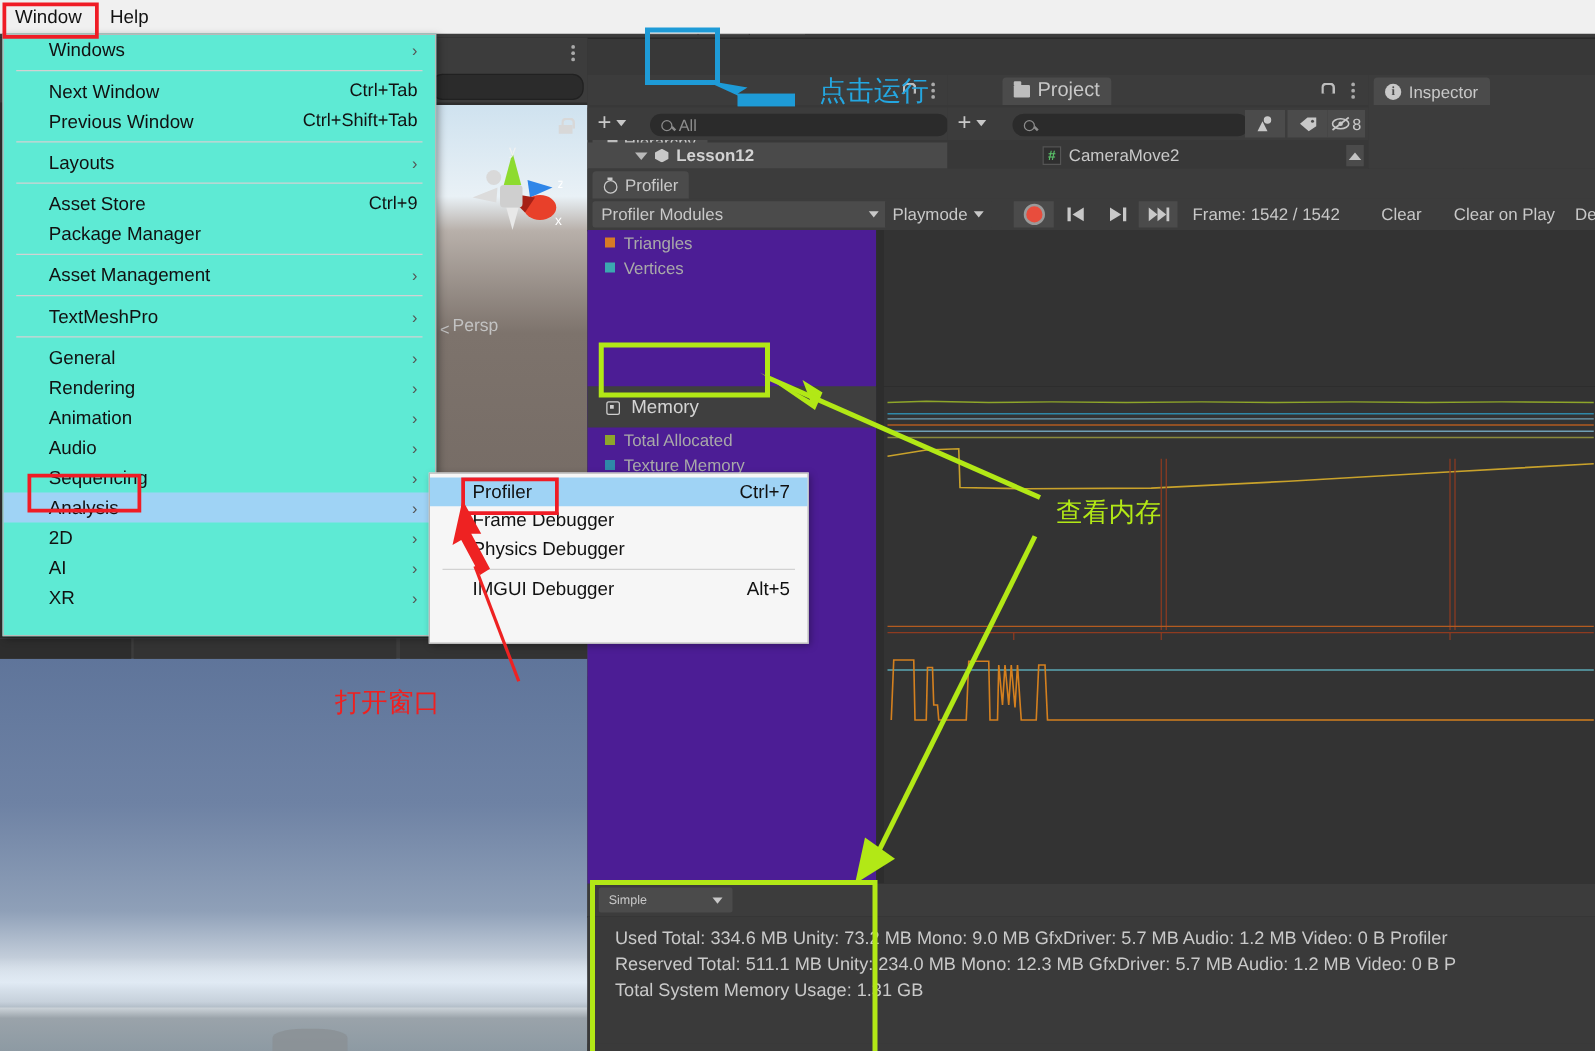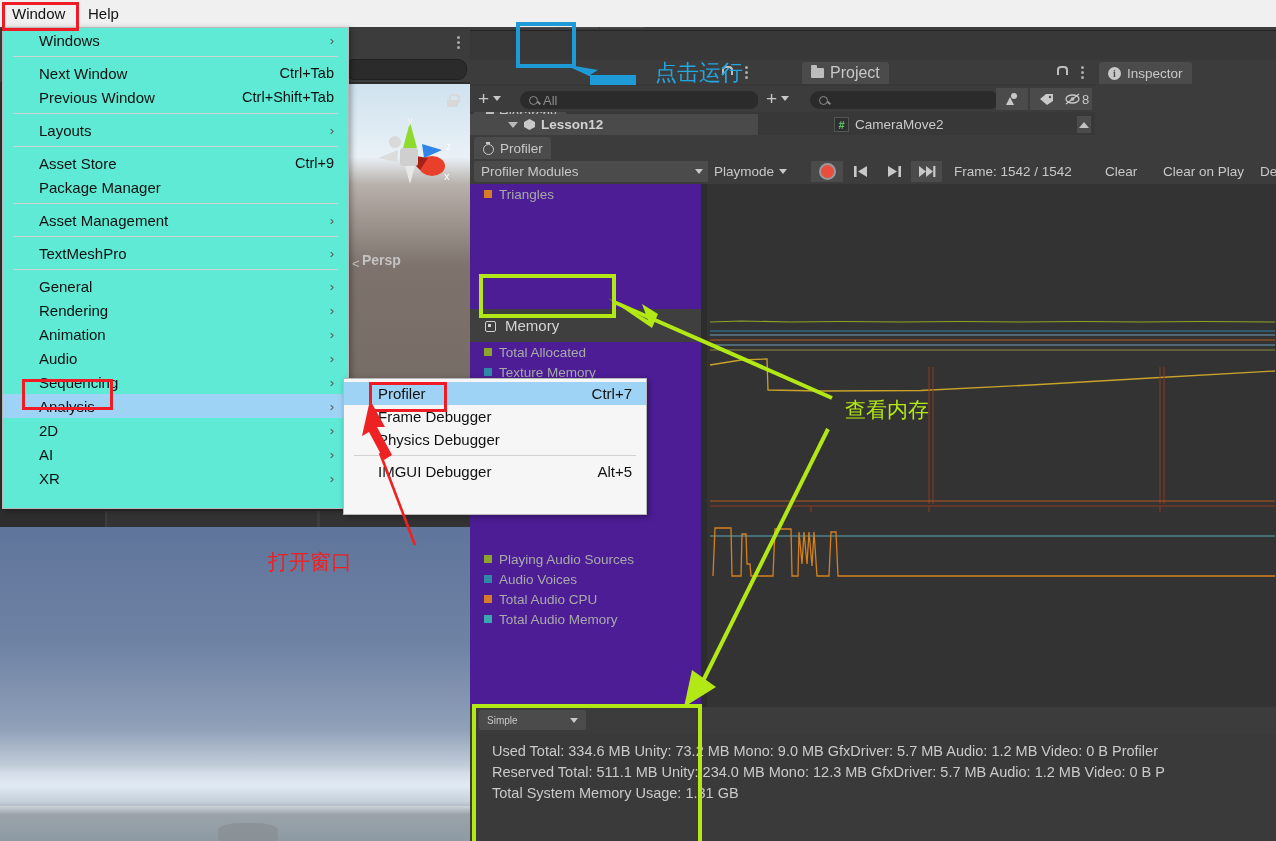--- a/index.html
+++ b/index.html
@@ -43,21 +43,21 @@
   #sv-dots{position:absolute;right:10px;top:6px;}
   .vdots i{display:block;width:3px;height:3px;background:#aaa;border-radius:50%;margin-bottom:2px;}
   #sv-toolbar{position:absolute;left:0;top:26px;width:470px;height:26px;background:#3c3c3c;}
   #sv-search{position:absolute;left:345px;top:29px;width:120px;height:19px;background:#2b2b2b;border:1px solid #212121;border-radius:9px;}
   #sv-canvas{position:absolute;left:348px;top:54px;width:122px;height:457px;overflow:hidden;
     background:linear-gradient(180deg,#cfe2ef 0%,#e9f1f6 16%,#b8b0aa 22%,#7d736c 40%,#6e645e 100%);}
   .gizmo{position:absolute;left:22px;top:30px;width:80px;height:80px;}
   #lock-ico{position:absolute;right:12px;top:10px;width:11px;height:13px;}
   .lockbody{position:absolute;left:0;bottom:0;width:11px;height:7px;background:#d8d8d8;}
   .lockshackle{position:absolute;left:2px;top:0;width:7px;height:7px;border:2px solid #d8d8d8;border-bottom:none;border-radius:4px 4px 0 0;}
-  #persp-lbl{position:absolute;left:14px;top:168px;color:#c3c3c3;font-size:14px;font-weight:bold;}
+  #persp-lbl{position:absolute;left:14px;top:168px;color:#c3c3c3;font-size:14px;}
   #persp-arrow{position:absolute;left:4px;top:172px;color:#c3c3c3;font-size:13px;}
 
   
   #gameview{position:absolute;left:0;top:511px;width:470px;height:330px;
     background:linear-gradient(180deg,#5d7399 0%,#6e82a4 40%,#8fa0b8 66%,#cfd8e2 80%,#e8eef4 88%,#9aa3aa 92%,#8d9aa3 100%);}
   #gv-horizonblur{position:absolute;left:0;top:255px;width:470px;height:40px;background:linear-gradient(180deg,rgba(220,230,240,0) 0%, rgba(225,235,245,.9) 50%, rgba(150,165,180,.5) 100%);}
   #gv-rock{position:absolute;left:218px;bottom:0px;width:60px;height:18px;background:#8a8f93;border-radius:40% 40% 0 0;opacity:.75;}
   #gv-tabrow{position:absolute;left:0;top:0;width:470px;height:16px;background:#3c3c3c;}
   #gv-tab-a{position:absolute;left:0;top:0;width:105px;height:16px;background:#2d2d2d;}
   #gv-tab-b{position:absolute;left:107px;top:0;width:210px;height:16px;background:#333;}
@@ -400,20 +400,24 @@
     <div id="pf-clearonplay">Clear on Play</div>
     <div id="pf-deep">De</div>
 
     <div id="pf-modcol">
 
       <div class="mod-block" style="top:0px">
         <div class="mod-counter">
           <span class="swatch" style="background:#d77b26"></span>
           <span>Triangles</span>
         </div>
+        <div class="mod-counter">
+          <span class="swatch" style="background:#3ba8b0"></span>
+          <span>Vertices</span>
+        </div>
       </div>
 
       <div class="mod-block" style="top:125px">
         <div class="mod-title">
           <span class="mem-ico"></span>
           <span>Memory</span>
         </div>
         <div class="mod-counter">
           <span class="swatch" style="background:#8ea52a"></span>
           <span>Total Allocated</span>
@@ -425,38 +429,20 @@
         <div class="mod-counter">
           <span class="swatch" style="background:#d77b26"></span>
           <span>Mesh Memory</span>
         </div>
         <div class="mod-counter">
           <span class="swatch" style="background:#3ba8b0"></span>
           <span>Material Count</span>
         </div>
       </div>
 
-      <div class="mod-block" style="top:365px">
-        <div class="mod-counter">
-          <span class="swatch" style="background:#8ea52a"></span>
-          <span>Playing Audio Sources</span>
-        </div>
-        <div class="mod-counter">
-          <span class="swatch" style="background:#2f88a8"></span>
-          <span>Audio Voices</span>
-        </div>
-        <div class="mod-counter">
-          <span class="swatch" style="background:#d77b26"></span>
-          <span>Total Audio CPU</span>
-        </div>
-        <div class="mod-counter">
-          <span class="swatch" style="background:#3ba8b0"></span>
-          <span>Total Audio Memory</span>
-        </div>
-      </div>
     </div>
 
     <div id="pf-charts">
       <div class="chart-pane" style="top:0px;height:125px">
         <svg width="575" height="125" viewBox="0 0 575 125">
           <rect width="575" height="125" fill="#333"></rect>
           <rect x="0" y="0" width="6" height="125" fill="#2d2d2d"></rect>
         </svg>
       </div>
       <div class="chart-pane" style="top:125px;height:195px">

